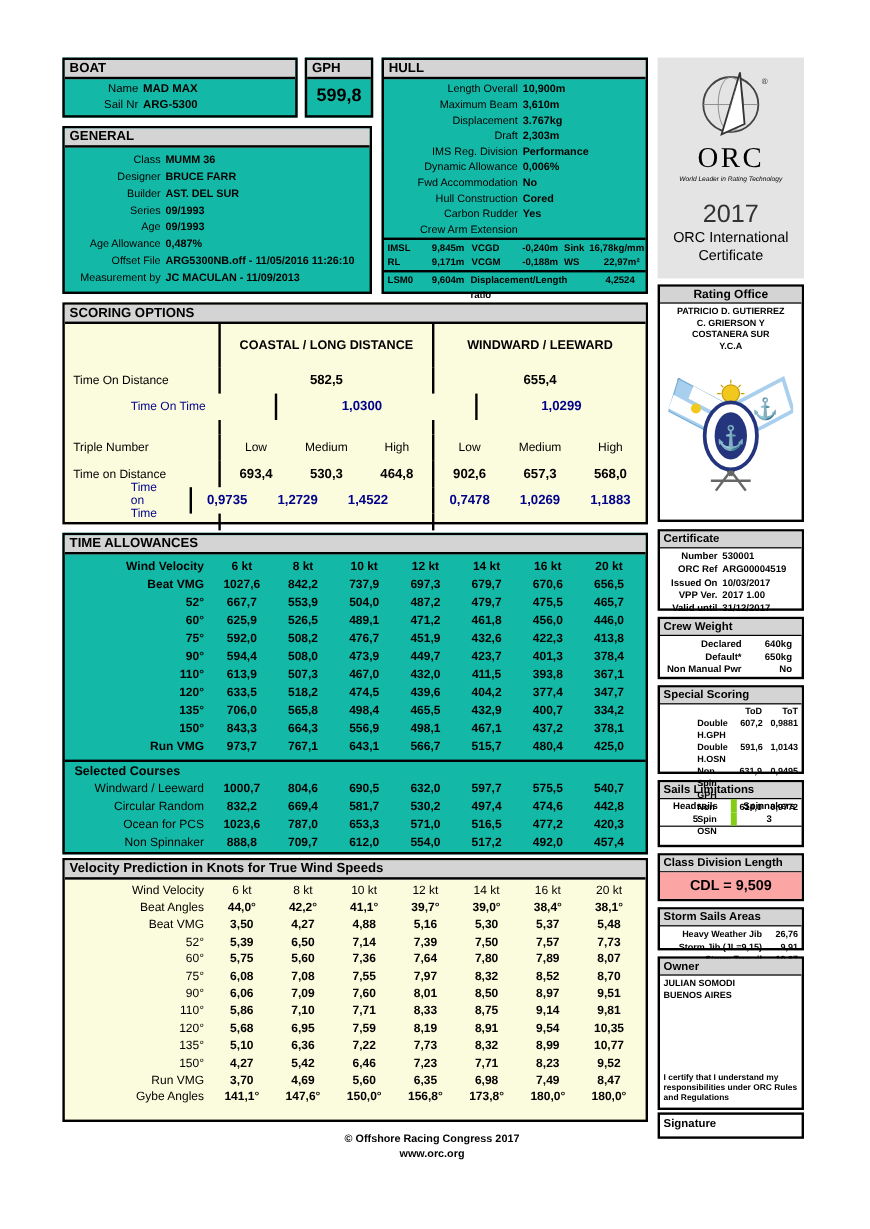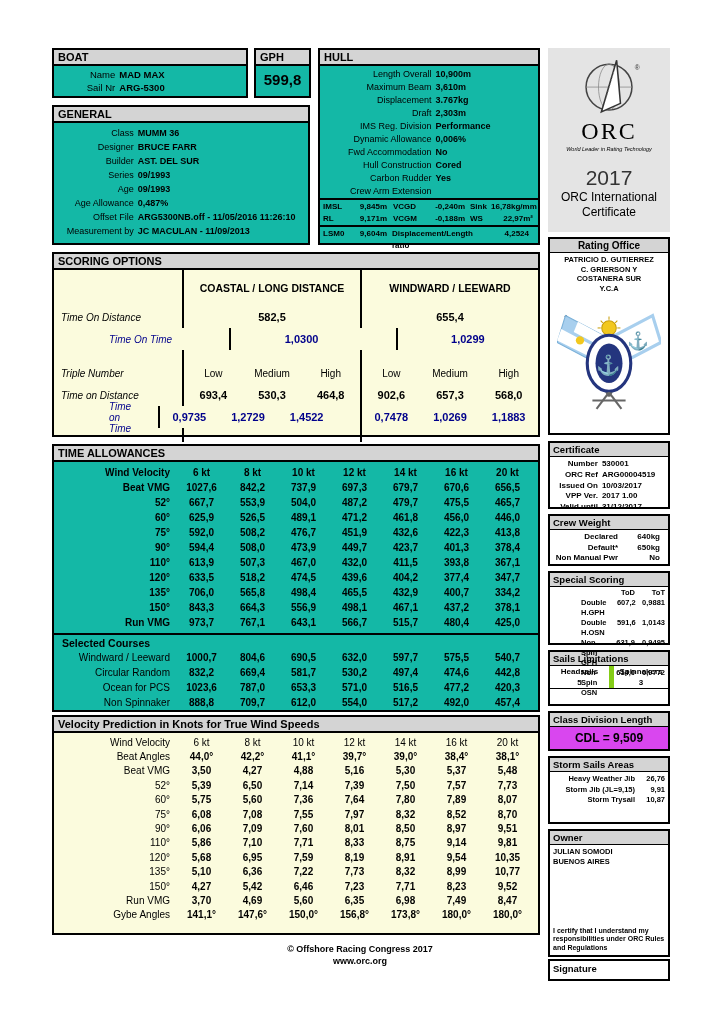--- a/index.html
+++ b/index.html
@@ -40,21 +40,21 @@
   .meas .c4{width:26px;padding-left:5px;}
   .meas .c5{width:44px;text-align:right;padding-right:2px;}
   .lsm .c0{width:27px;padding-left:3px;}
   .lsm .c1{width:40px;text-align:right;}
   .lsm .c2{width:104px;padding-left:5px;}
   .lsm .c3{width:40px;text-align:right;padding-right:2px;}
   
   .sc-box{margin-top:7px;height:185px;background:#fbfbdd;}
   .sc-body{padding-left:0;}
   .sc-row{display:flex;align-items:center;height:22px;}
-  .sc-label{width:128px;padding-left:7px;font-size:10px;box-sizing:border-box;font-style:italic;}
+  .sc-label{width:128px;padding-left:7px;font-size:10px;box-sizing:border-box;}
   .sc-g{width:178px;border-left:2px solid #000;display:flex;justify-content:center;
         align-items:center;height:100%;box-sizing:border-box;}
   .sc-headrow{height:36px;}
   .sc-headrow .sc-g{font-size:10.5px;font-weight:bold;text-align:center;}
   .sc-spacer{height:12px;}
   .sc-endspacer{height:14px;}
   .sc-val{font-size:11px;font-weight:bold;}
   .sc-c{width:59px;text-align:center;font-size:10px;}
   .sc-cv{width:59px;text-align:center;font-size:11px;font-weight:bold;}
   .blue, .blue .sc-label, .blue .sc-g, .blue .sc-c{color:#00008b;margin-left:24px;}
@@ -101,22 +101,22 @@
   .ss-hdr span{width:30px;text-align:right;}
   .ss-table .t-row{display:flex;line-height:10px;}
   .ss-table .t-label{flex:1;text-align:left;width:auto;padding:0;margin-left:28px;}
   .ss-table .t-cell{width:30px;text-align:right;}
   .sl-box{height:56px;}
   .sl-grid{display:flex;text-align:center;font-size:8px;font-weight:bold;}
   .sl-cell{width:50%;box-sizing:border-box;padding:1px 0;}
   .sl-cell.r{border-left:5px solid #84cc16;}
   .sl-empty{border-top:1px solid #000;height:13px;}
   .cdl-box{height:40px;}
-  .cdl-value{background:#d946ef;font-size:12px;font-weight:bold;text-align:center;padding:4px 0;}
-  .storm-box{height:68px;}
+  .cdl-value{background:#fca5a5;font-size:12px;font-weight:bold;text-align:center;padding:4px 0;}
+  .storm-box{height:36px;}
   .storm-body{font-size:7.5px;padding-top:2px;}
   .storm-body .kv-row{line-height:10.5px;}
   .storm-body .kv-label{flex:1;font-weight:bold;}
   .storm-body .kv-value{width:26px;text-align:right;padding-right:3px;}
   .owner-box{height:128px;display:flex;flex-direction:column;}
   .owner-lines{font-size:7.5px;font-weight:bold;padding:2px 3px;line-height:10px;}
   .certify{margin-top:auto;font-size:7px;font-weight:bold;padding:0 3px 3px 3px;line-height:8.5px;}
   .sig-box{margin-top:2px;height:22px;font-size:9.5px;font-weight:bold;padding:2px 3px;}
   .line{white-space:nowrap;}
 </style>

